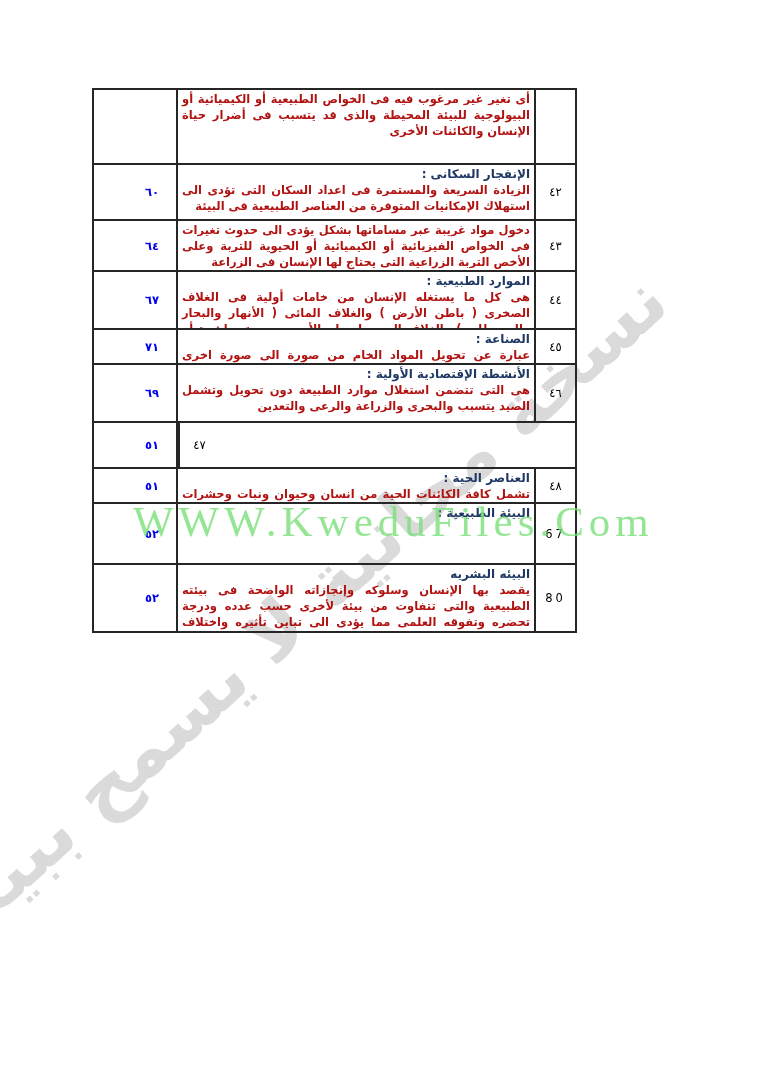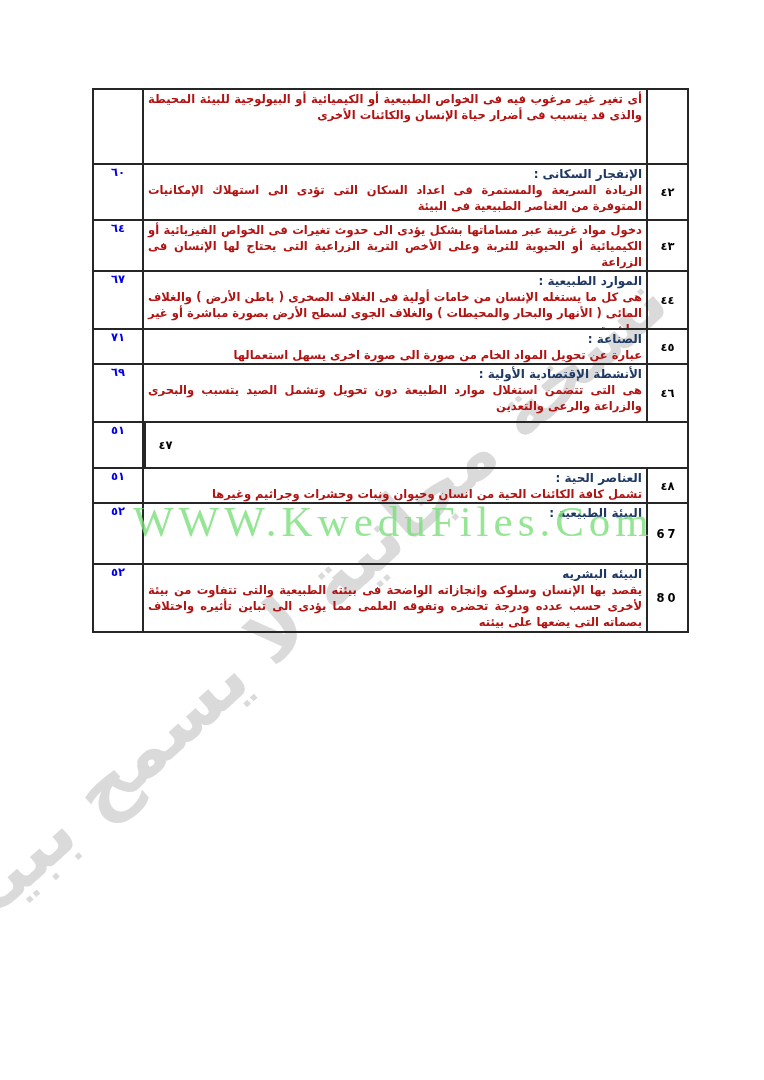--- a/index.html
+++ b/index.html
@@ -2,36 +2,37 @@
 <html lang="ar" style="--c-title: #1F3864; --c-body: #B01311; --c-page-num: #0000EE; --c-row-num: #000000; --c-border: #262626; --c-watermark-green: #7AE07A; --c-watermark-gray: #BDBDBD;"><head>
 <meta charset="utf-8">
 <style>
   html,body{margin:0;padding:0;background:#ffffff;}
   .page{
     position:relative;width:764px;height:1080px;background:#ffffff;overflow:hidden;
     font-family:"DejaVu Sans",sans-serif;
   }
   
   .deftable{
-    position:absolute;left:92px;top:88px;width:597px;
+    position:absolute;left:92px;top:88px;width:485px;
     border:2px solid var(--c-border,#262626);
     box-sizing:border-box;
     background:transparent;
     z-index:1;
   }
   .row{
     display:flex;flex-direction:row;align-items:stretch;
     border-bottom:2px solid var(--c-border,#262626);
     box-sizing:border-box;
   }
   .row:last-child{border-bottom:none;}
   .cell{box-sizing:border-box;}
   .page-cell{
-    width:50px;flex:0 0 50px;display:flex;justify-content:center;
+    width:50px;flex:0 0 50px;display:flex;align-items:center;justify-content:center;
     border-right:2px solid var(--c-border,#262626);
+    margin-left:34px;
   }
   .text-cell{
     flex:1 1 auto;direction:rtl;padding:1px 4px 2px 4px;overflow:hidden;
   }
   .num-cell{
     width:41px;flex:0 0 41px;display:flex;align-items:center;justify-content:center;
     border-left:2px solid var(--c-border,#262626);
   }
   .def-title{
     color:var(--c-title,#1F3864);font-weight:bold;font-size:12px;line-height:16px;
@@ -39,21 +40,21 @@
   }
   .def-body{
     color:var(--c-body,#B01311);font-weight:bold;font-size:11.5px;line-height:16px;
     text-align:justify;
   }
   .page-num{
     color:var(--c-page-num,#0000EE);font-weight:bold;font-size:11.5px;letter-spacing:2px;
     direction:rtl;
   }
   .row-num{
-    color:var(--c-row-num,#000000);font-weight:bold;font-size:11.5px;letter-spacing:3px;
+    color:var(--c-row-num,#000000);font-weight:normal;font-size:11.5px;letter-spacing:3px;
     direction:rtl;
   }
   .cont-row{height:75px;}
   
   .wm-site{
     position:absolute;left:133px;top:497px;z-index:3;
     font-family:Liberation Serif, serif;font-size:43px;font-weight:normal;
     letter-spacing:5px;white-space:nowrap;
     color:var(--c-watermark-green,#7AE07A);opacity:0.8;
     pointer-events:none;

